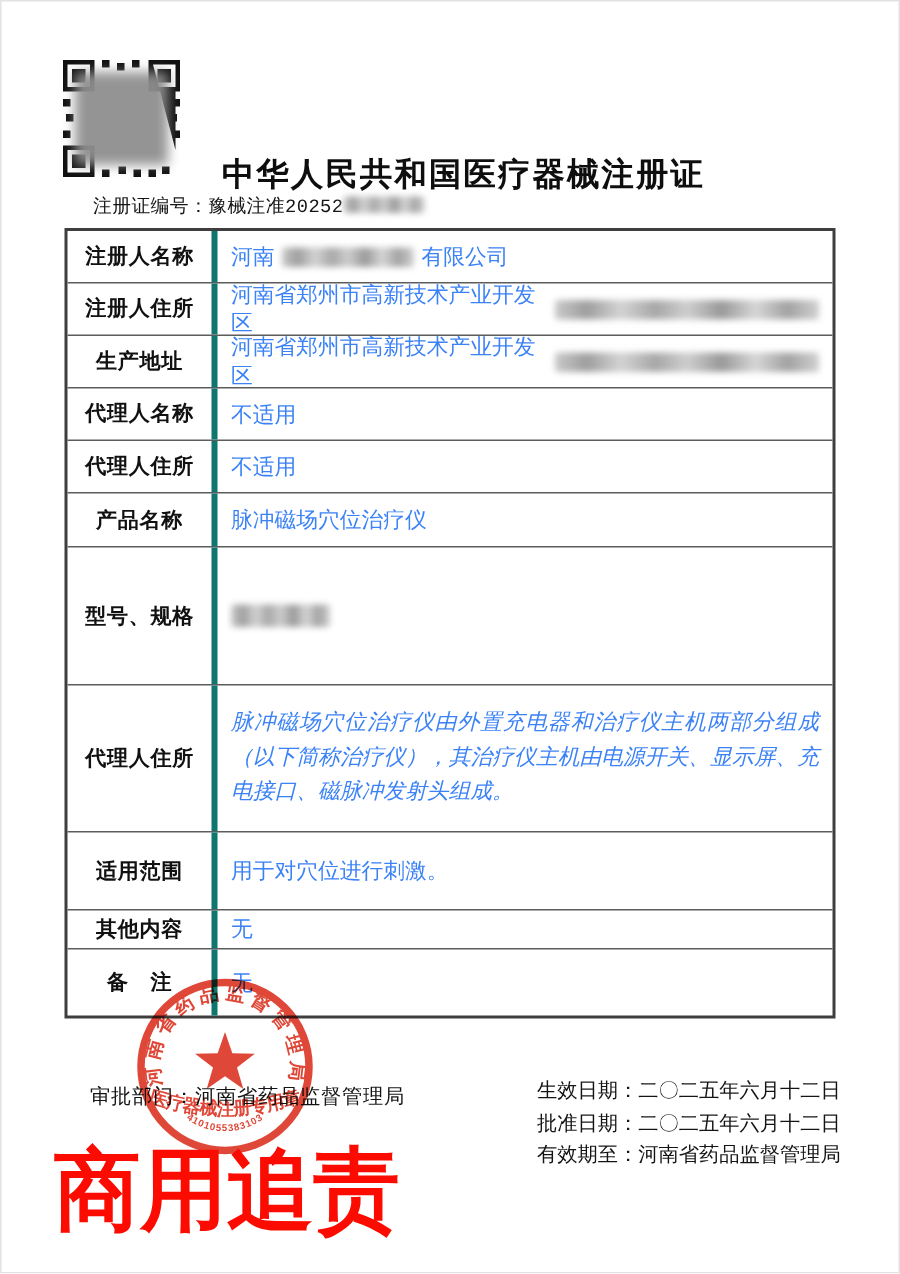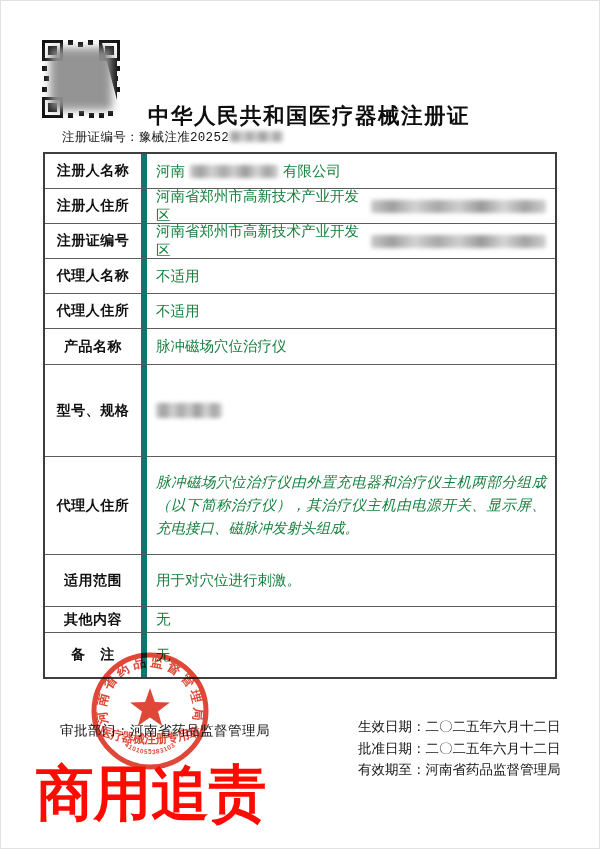--- a/index.html
+++ b/index.html
@@ -14,26 +14,26 @@
   .title{position:absolute;left:0;top:101px;width:618px;text-align:center;
          font-family:"Liberation Sans","DejaVu Sans",sans-serif;font-weight:bold;
          font-size:21.5px;letter-spacing:1.5px;color:#0e0e0e;}
   .regline{position:absolute;left:62px;top:129px;font-size:12.5px;letter-spacing:.3px;font-family:Liberation Mono, monospace;}
 
   
   .tbl{position:absolute;left:43px;top:152px;width:514px;border:2px solid #3e3e3e;
        box-sizing:border-box;background:transparent;}
   .row{display:flex;border-top:1px solid #5c5c5c;box-sizing:border-box;}
   .row:first-child{border-top:none;}
-  .lbl{flex:0 0 96px;width:96px;border-right:6px solid #0f766e;display:flex;
+  .lbl{flex:0 0 96px;width:96px;border-right:4px solid #0f766e;display:flex;
        align-items:center;justify-content:center;text-align:center;
        font-family:"Liberation Sans","DejaVu Sans",sans-serif;font-weight:bold;
        font-size:14px;letter-spacing:.5px;color:#111;}
   .val{flex:1;display:flex;align-items:center;padding:4px 9px;font-size:14.5px;
-       color:#15803d;box-sizing:border-box;}
+       color:#3b82f6;box-sizing:border-box;}
   .val .pre{margin-right:5px;}
   .val .post{margin-left:5px;}
   .val.para span{line-height:1.6;text-align:justify;display:block;font-style:italic;}
 
   
   .redact{display:inline-block;height:13px;border-radius:2px;vertical-align:-2px;
     background:linear-gradient(90deg,#c9c9c9 0%,#9e9e9e 12%,#d3d3d3 25%,#a7a7a7 38%,
                #cecece 50%,#999 63%,#d6d6d6 76%,#a2a2a2 88%,#d0d0d0 100%);
     filter:blur(2.2px);}
   .rd-regno{width:54px;height:11px;vertical-align:-1px;}
@@ -112,21 +112,21 @@
 
     <div class="row" style="height:35px">
       <div class="lbl">注册人住所</div>
       <div class="val">
           <span class="pre">河南省郑州市高新技术产业开发区</span>
           <span class="redact rd-addr"></span>
         </div>
     </div>
 
     <div class="row" style="height:35px">
-      <div class="lbl">注册证编号</div>
+      <div class="lbl">生产地址</div>
       <div class="val">
           <span class="pre">河南省郑州市高新技术产业开发区</span>
           <span class="redact rd-addr"></span>
         </div>
     </div>
 
     <div class="row" style="height:35px">
       <div class="lbl">代理人名称</div>
       <div class="val">
           <span>不适用</span>

